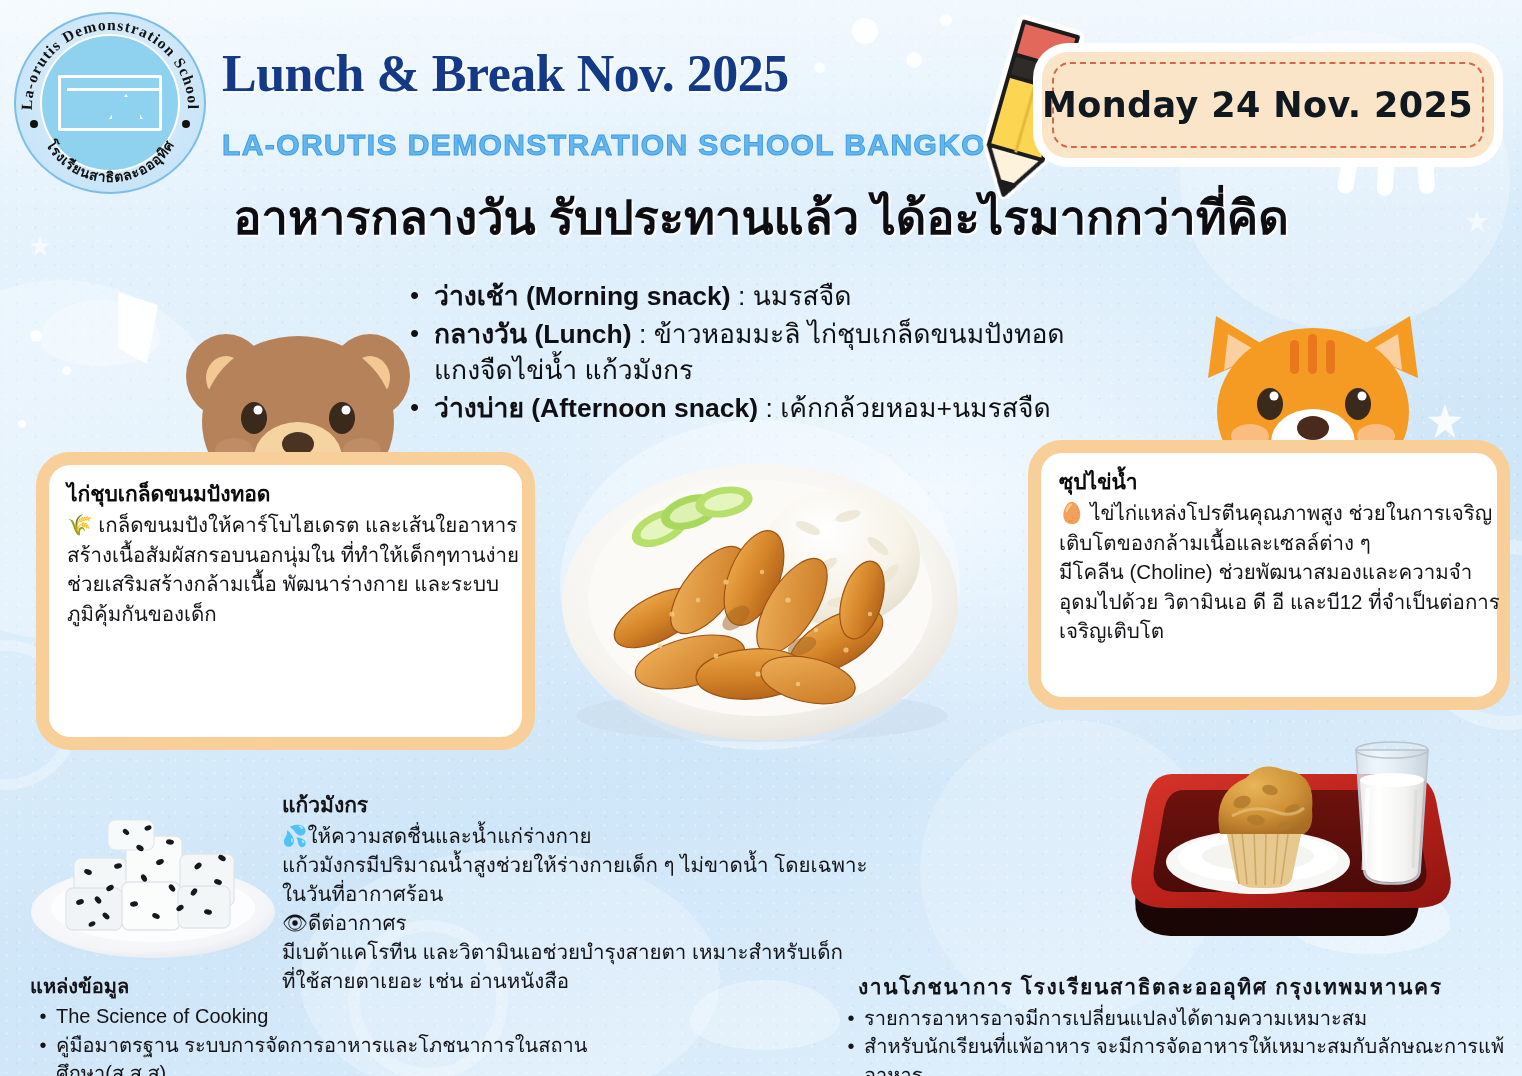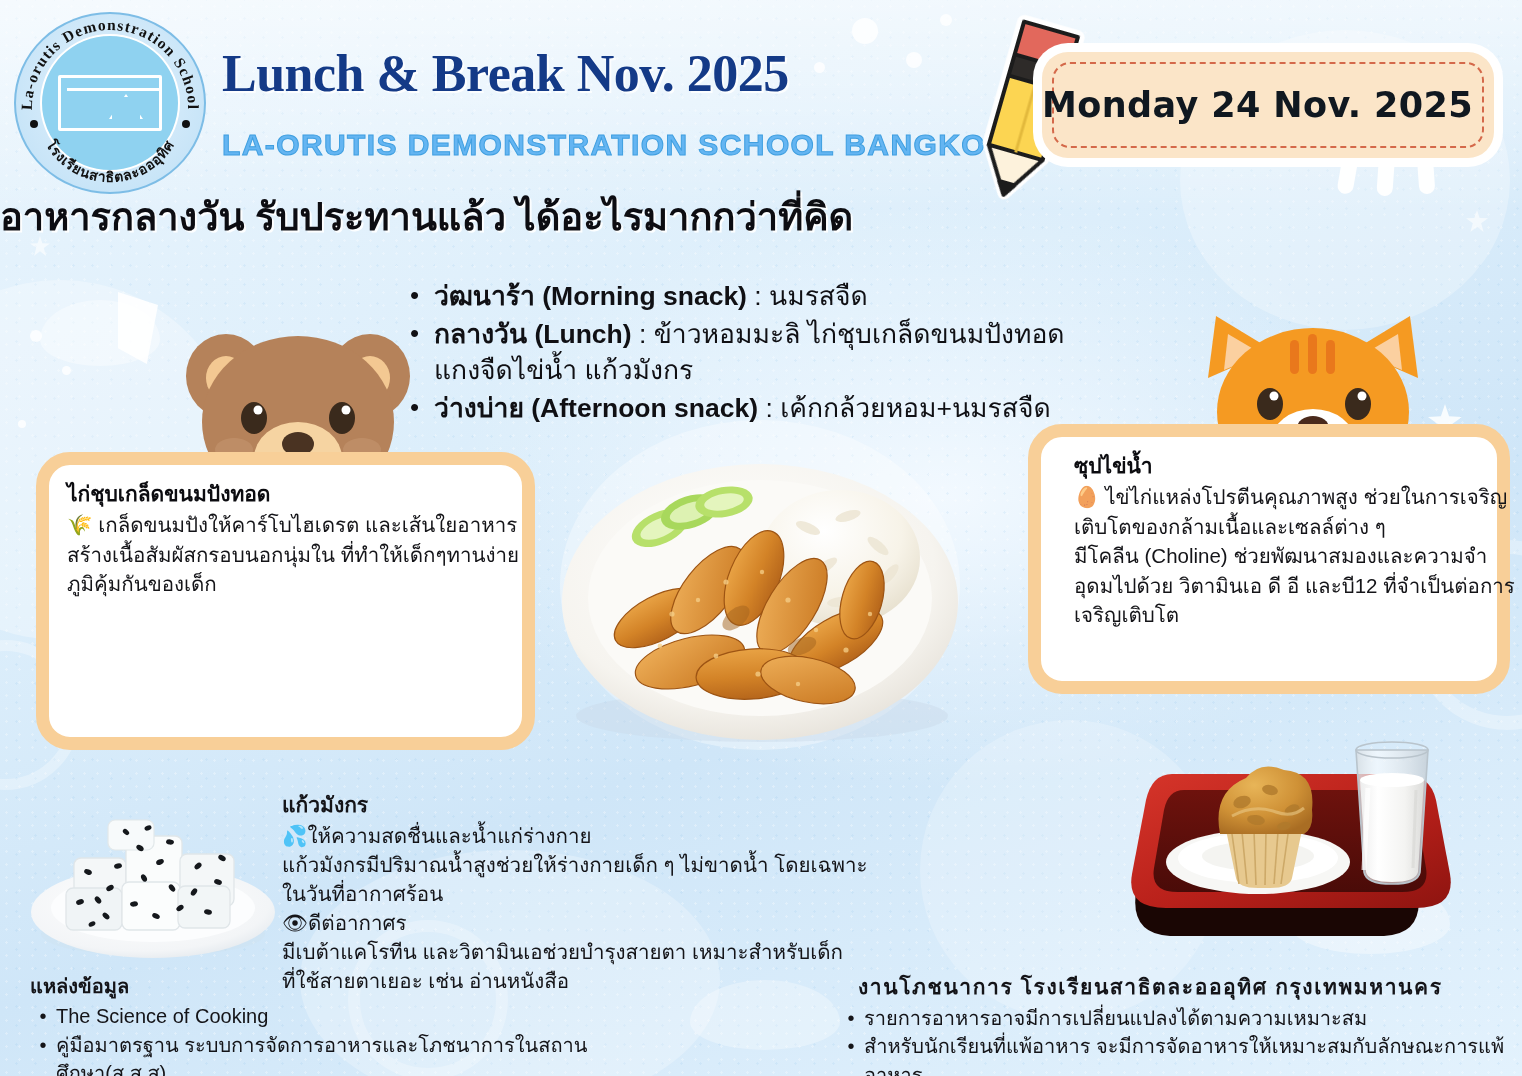--- a/index.html
+++ b/index.html
@@ -165,24 +165,25 @@
   
   .pencil {
     position: absolute; left: 985px; top: 18px;
     width: 84px; height: 190px;
     transform: rotate(16deg);
     filter: drop-shadow(0 0 0 #fff);
   }
 
   
   .headline {
-    position: absolute; left: 0; right: 0; top: 186px;
+    position: absolute; left: 0; right: 0; top: 180px;
+    text-align: center;
     font-family: "Liberation Sans", sans-serif;
     font-weight: 700;
-    font-size: 38px;
+    font-size: 47px;
     color: #0d0d12;
     letter-spacing: 0px;
     text-shadow: 2px 2px 0 rgba(255,255,255,.9);
   }
 
   
   .menu-list {
     position: absolute; left: 410px; top: 278px;
     width: 720px;
   }
@@ -219,21 +220,21 @@
   }
   .card-title {
     font-weight: 700;
     font-size: 21px;
     margin-bottom: 1px;
     color: #0c0c10;
   }
   .card-line { white-space: nowrap; }
 
   #card-left  { left: 36px;   top: 452px; width: 499px; height: 298px; }
-  #card-right { left: 1028px; top: 424px; width: 482px; height: 270px; padding-left: 15px; }
+  #card-right { left: 1028px; top: 440px; width: 482px; height: 270px; }
 
   
   .mascot { position: absolute; }
 
   
   .df-text {
     position: absolute; left: 282px; top: 790px;
     width: 600px;
     font-size: 20.5px;
     line-height: 1.42;
@@ -349,21 +350,21 @@
     <div class="date-text">Monday 24 Nov. 2025</div>
   </div>
 
   <div class="headline">อาหารกลางวัน รับประทานแล้ว ได้อะไรมากกว่าที่คิด</div>
 
   <div class="menu-list">
 
     <div class="menu-item">
       <span class="menu-bullet">•</span>
       <span class="menu-text">
-        <b>ว่ฒนาร้า (Morning snack)</b><span> : </span><span>นมรสจืด</span>
+        <b>ว่างเช้า (Morning snack)</b><span> : </span><span>นมรสจืด</span>
       </span>
     </div>
 
     <div class="menu-item">
       <span class="menu-bullet">•</span>
       <span class="menu-text">
         <b>กลางวัน (Lunch)</b><span> : </span><span>ข้าวหอมมะลิ ไก่ชุบเกล็ดขนมปังทอด</span>
         <div>แกงจืดไข่น้ำ แก้วมังกร</div>
       </span>
     </div>
@@ -436,20 +437,21 @@
       <ellipse cx="10" cy="172" rx="29" ry="24" fill="#f59a22"></ellipse>
       <ellipse cx="276" cy="172" rx="29" ry="24" fill="#f59a22"></ellipse>
     </svg>
   </div>
 
   <div class="card" id="card-left">
     <div class="card-body">
       <div class="card-title">ไก่ชุบเกล็ดขนมปังทอด</div>
       <div class="card-line">🌾 เกล็ดขนมปังให้คาร์โบไฮเดรต และเส้นใยอาหาร</div>
       <div class="card-line">สร้างเนื้อสัมผัสกรอบนอกนุ่มใน ที่ทำให้เด็กๆทานง่าย</div>
+      <div class="card-line">ช่วยเสริมสร้างกล้ามเนื้อ พัฒนาร่างกาย และระบบ</div>
       <div class="card-line">ภูมิคุ้มกันของเด็ก</div>
     </div>
   </div>
 
   <div class="card" id="card-right">
     <div class="card-body">
       <div class="card-title">ซุปไข่น้ำ</div>
       <div class="card-line">🥚 ไข่ไก่แหล่งโปรตีนคุณภาพสูง ช่วยในการเจริญ</div>
       <div class="card-line">เติบโตของกล้ามเนื้อและเซลล์ต่าง ๆ</div>
       <div class="card-line">มีโคลีน (Choline) ช่วยพัฒนาสมองและความจำ</div>

